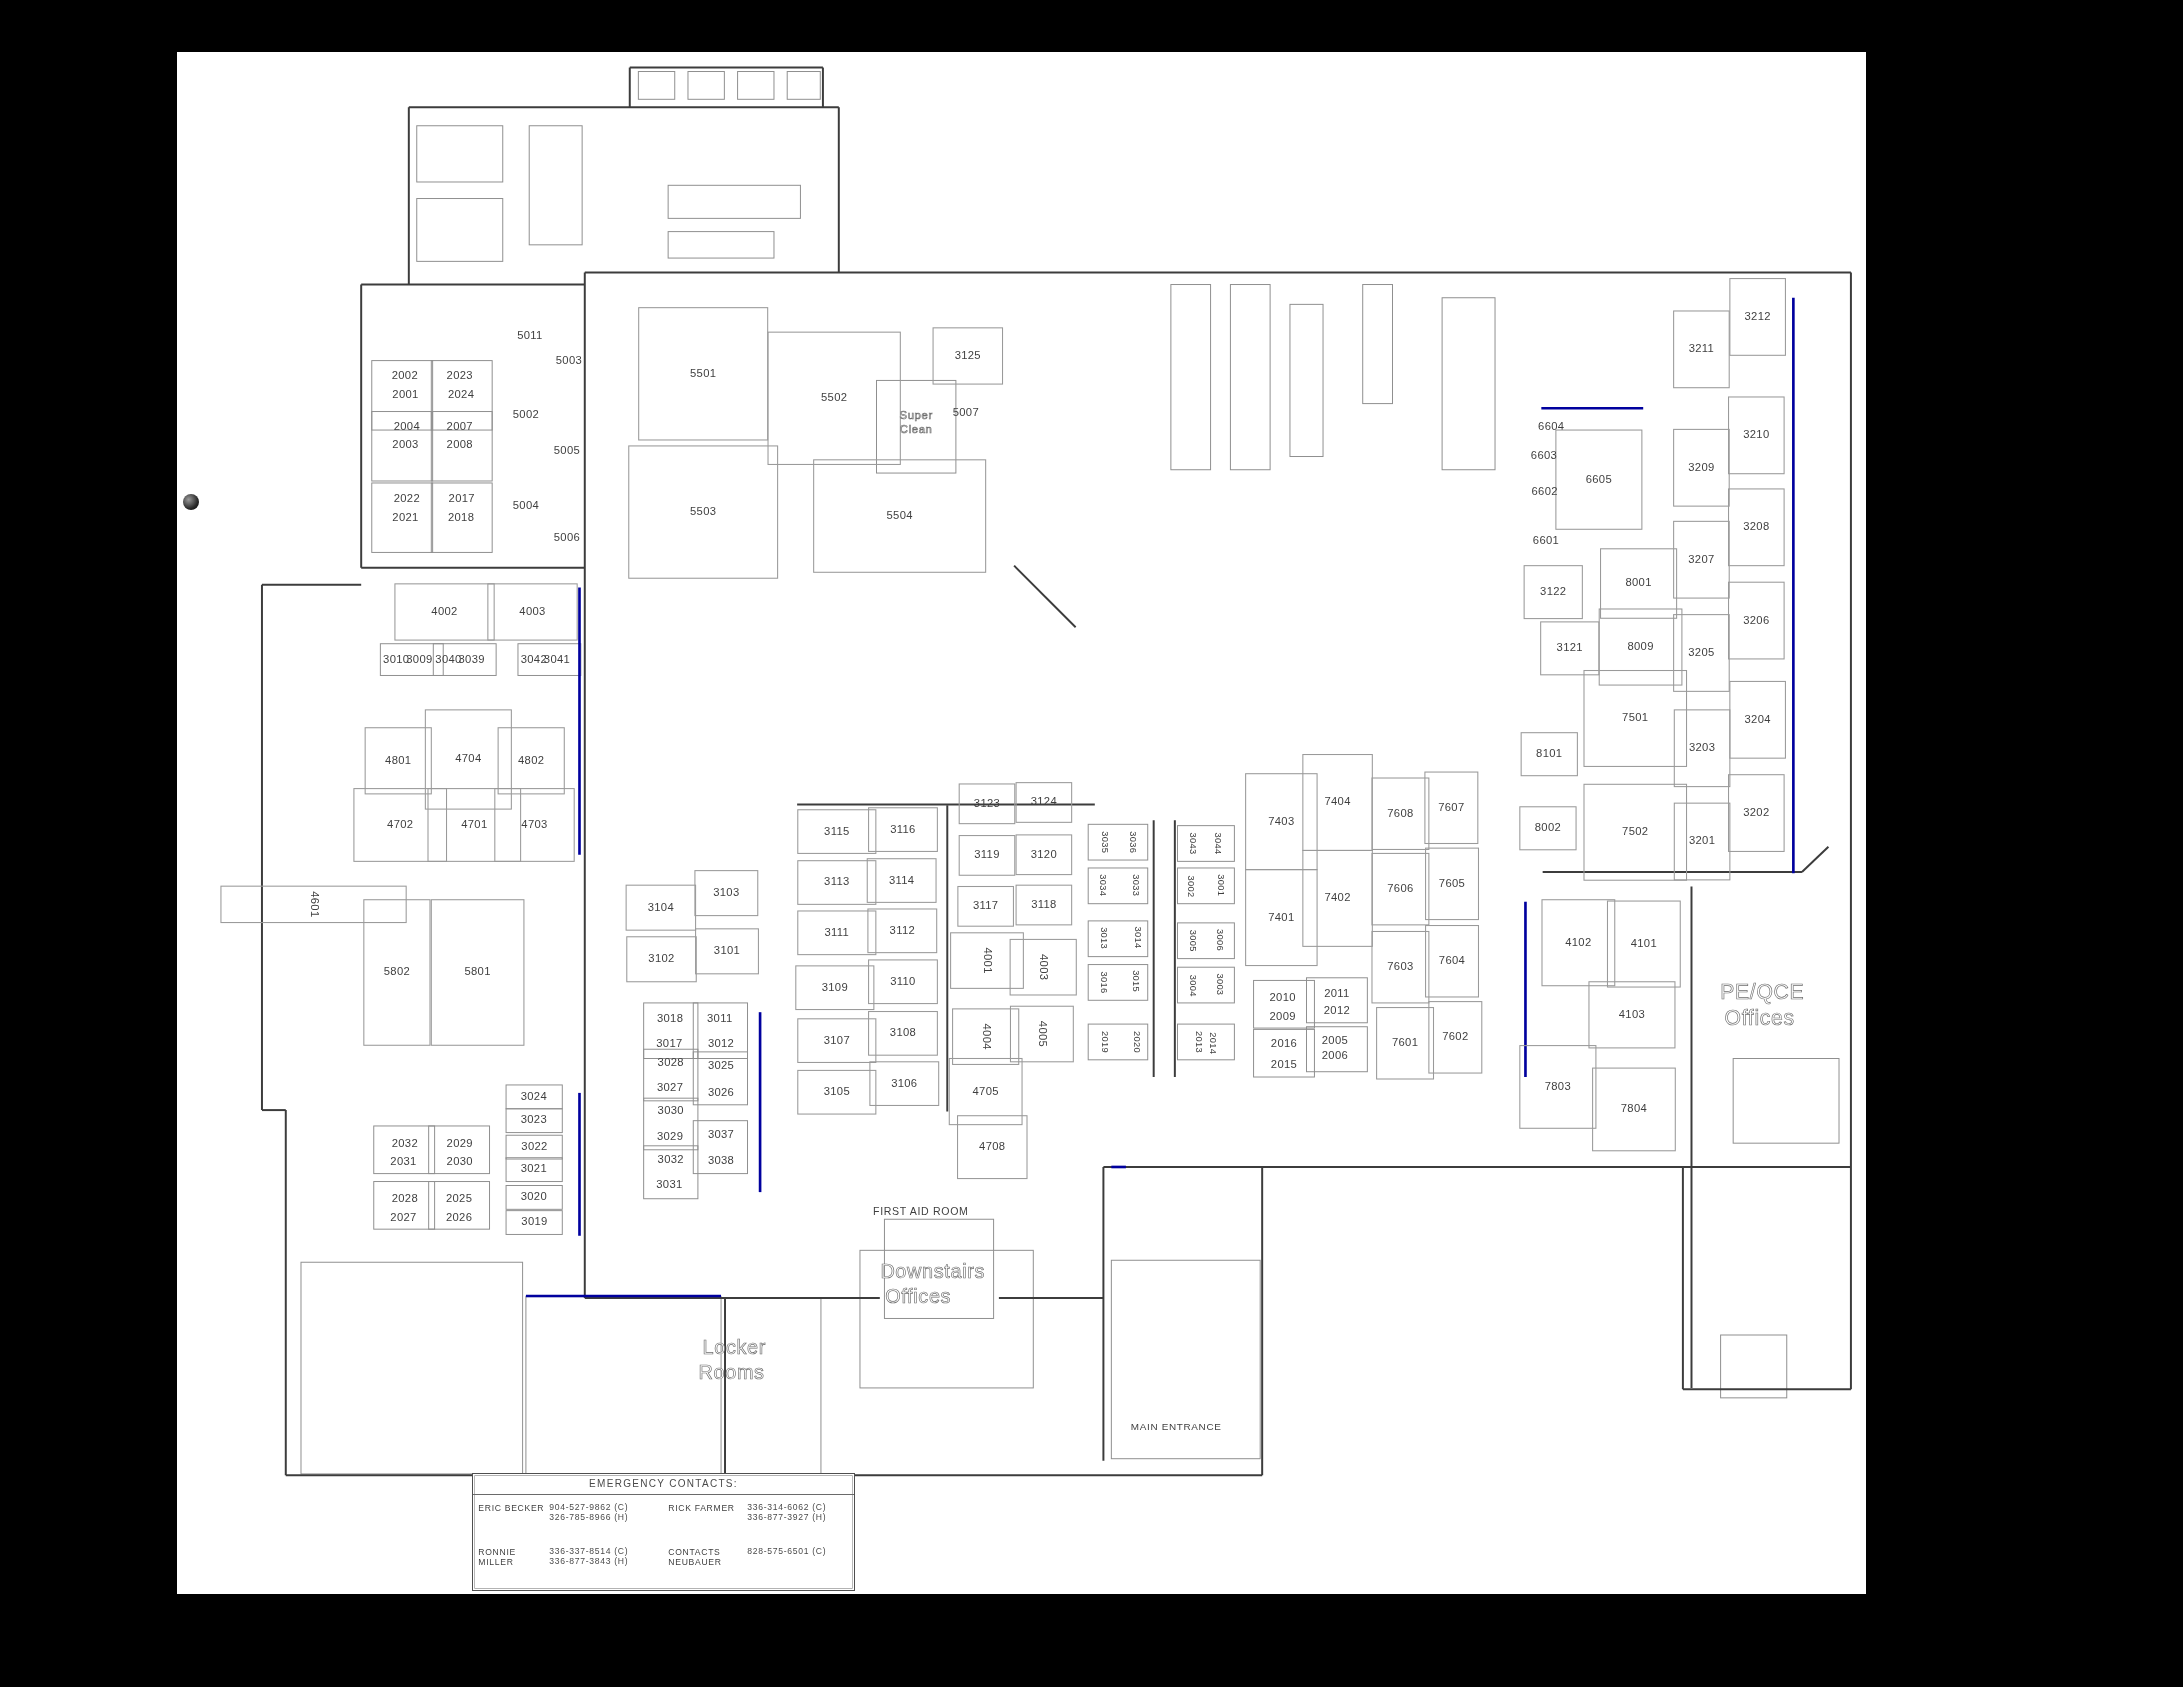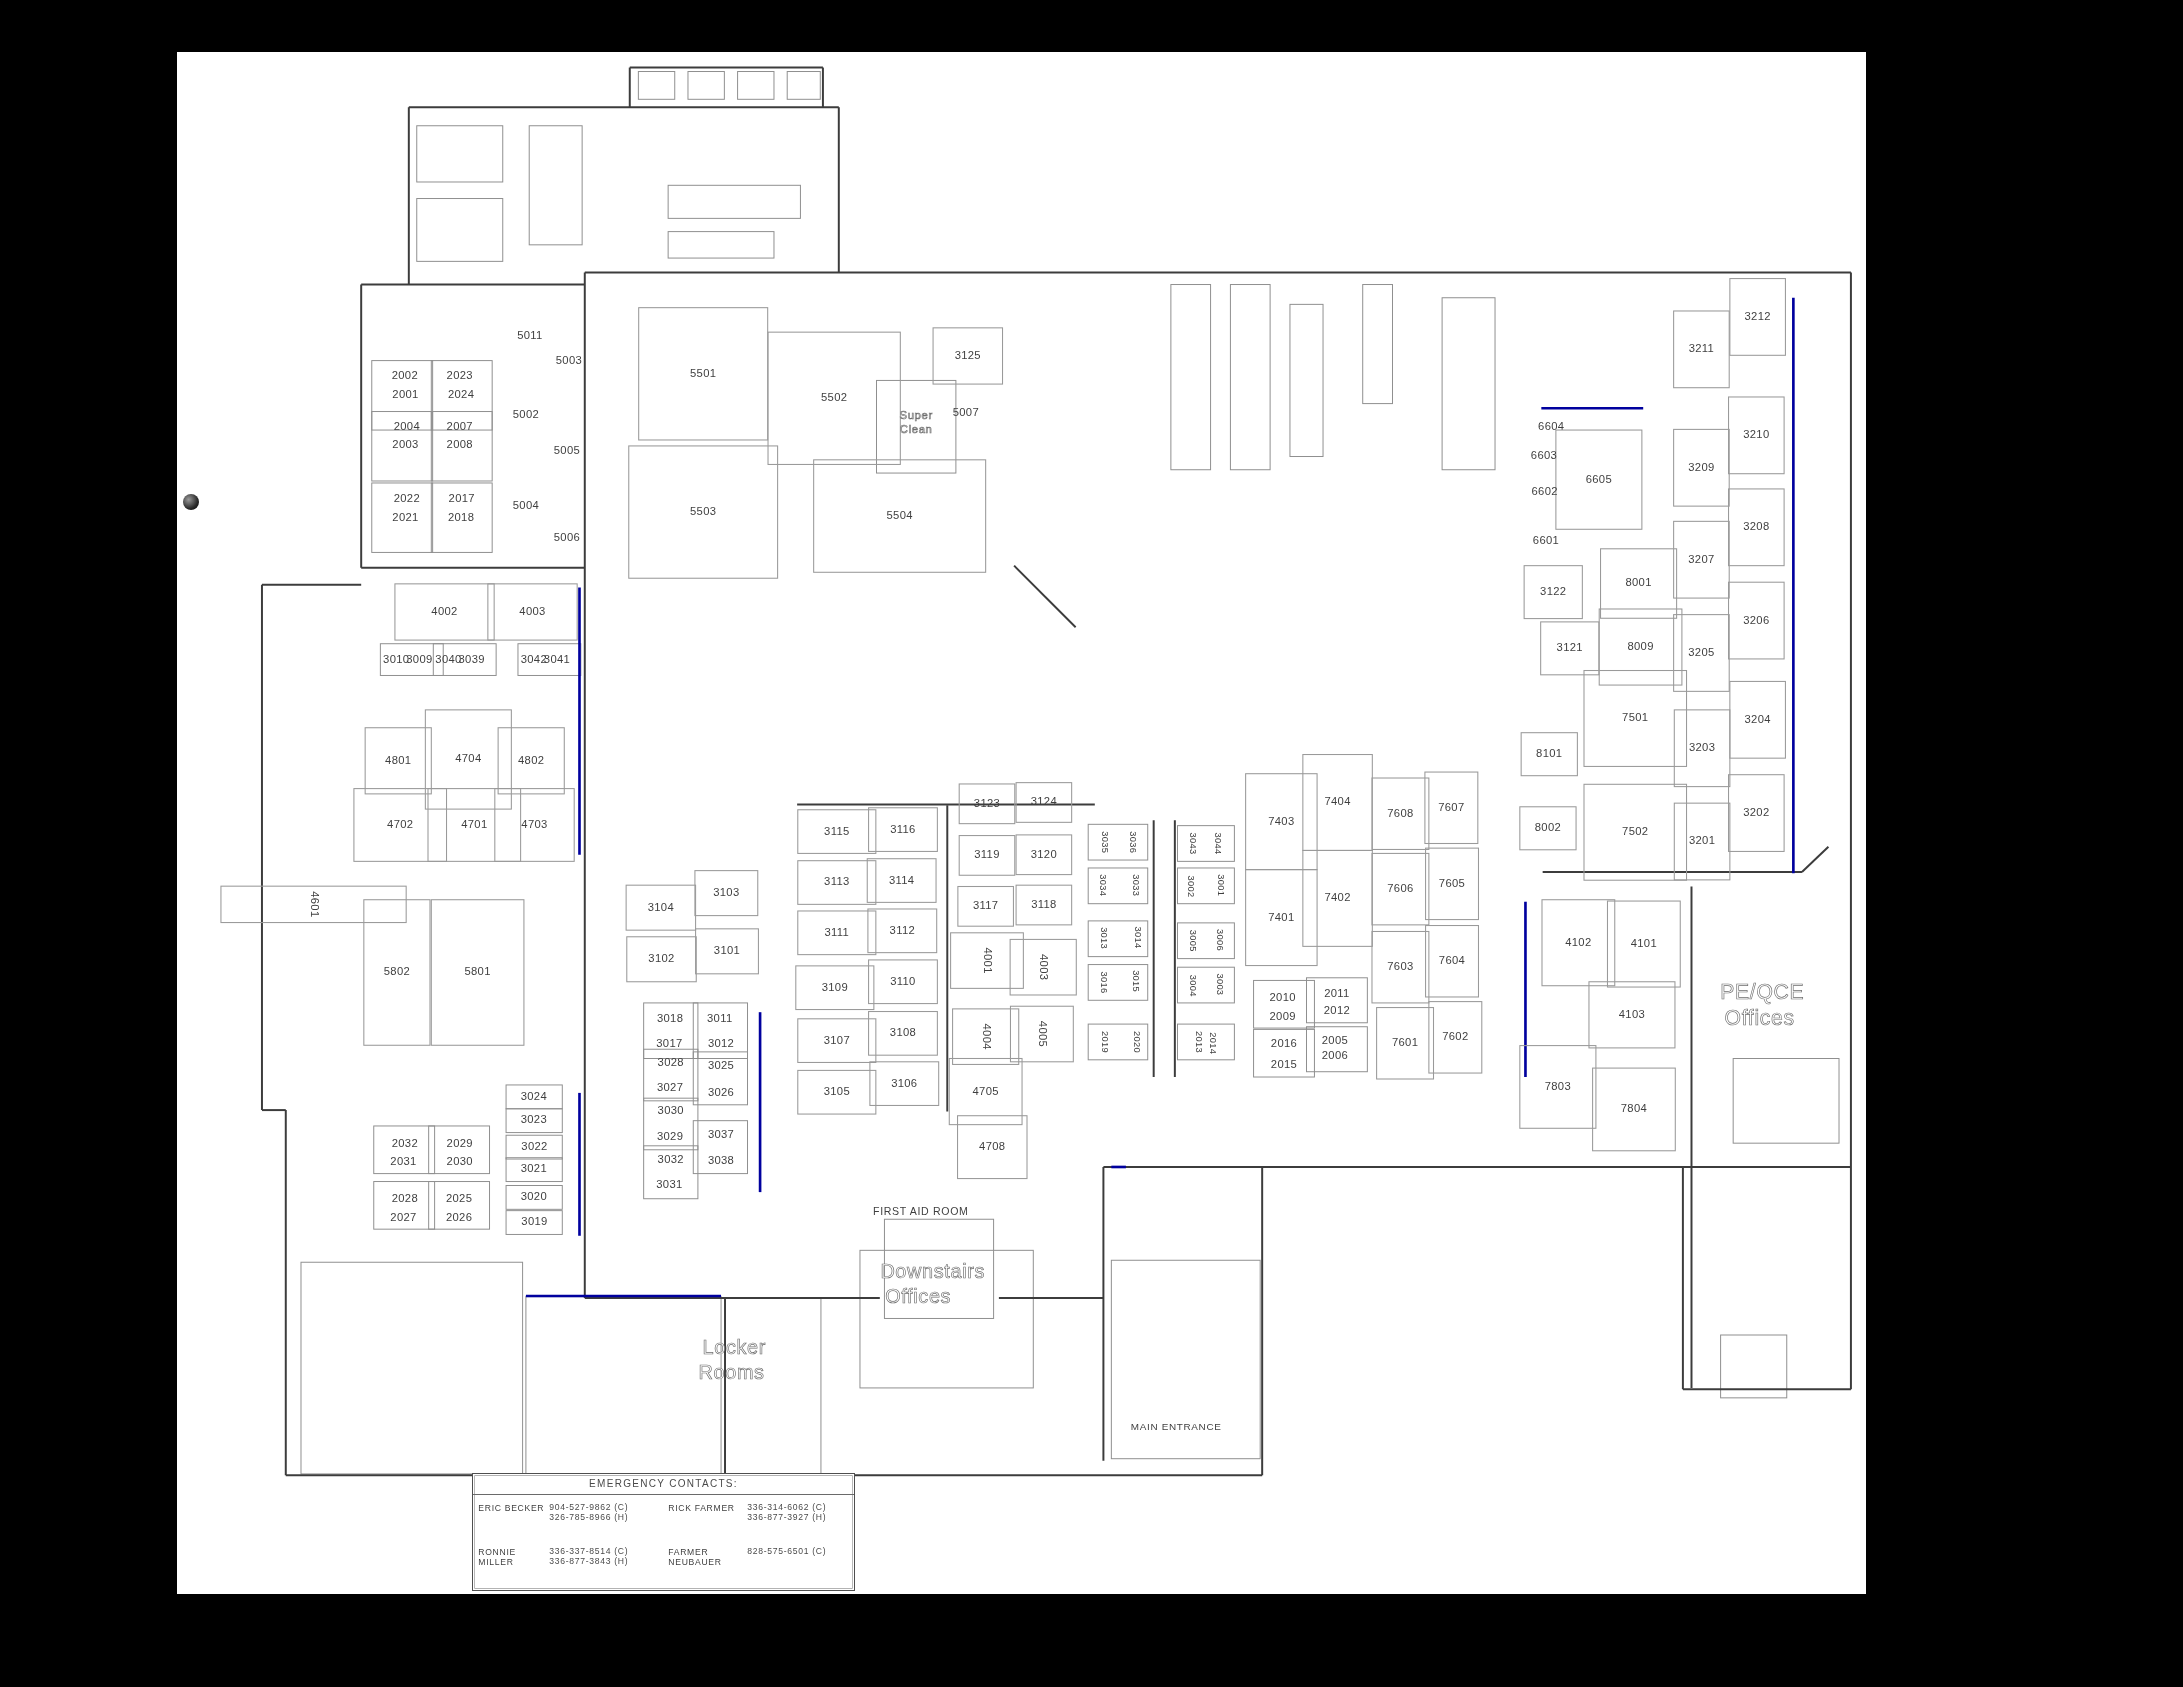--- a/index.html
+++ b/index.html
@@ -403,21 +403,21 @@
       <div class="name">RICK FARMER</div>
       <div class="phones">
         <div>336-314-6062 (C)</div>
         <div>336-877-3927 (H)</div>
       </div>
       <div class="name">RONNIE MILLER</div>
       <div class="phones">
         <div>336-337-8514 (C)</div>
         <div>336-877-3843 (H)</div>
       </div>
-      <div class="name">FARMER NEUBAUER</div>
+      <div class="name">CONTACTS NEUBAUER</div>
       <div class="phones">
         <div>828-575-6501 (C)</div>
         <div></div>
       </div>
     </div>
   </div>
 </div>
 
 
 </body></html>

